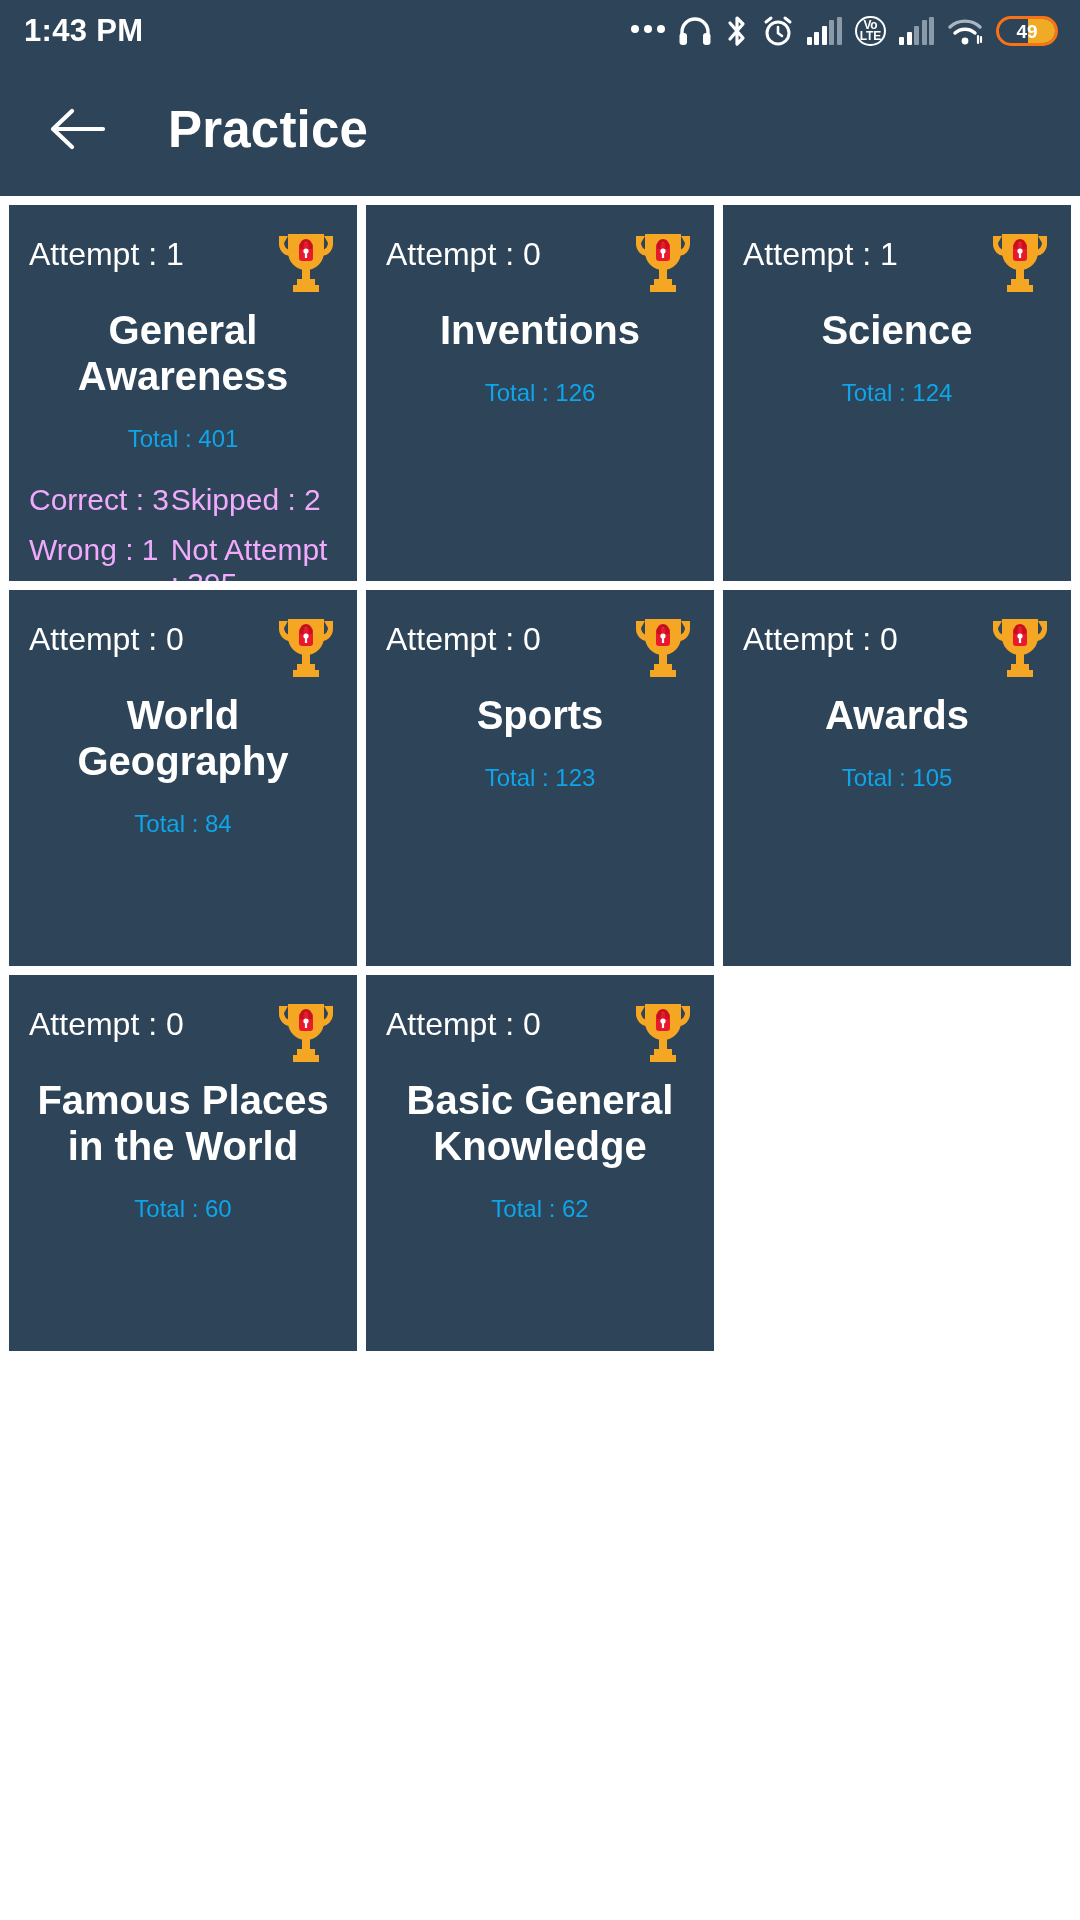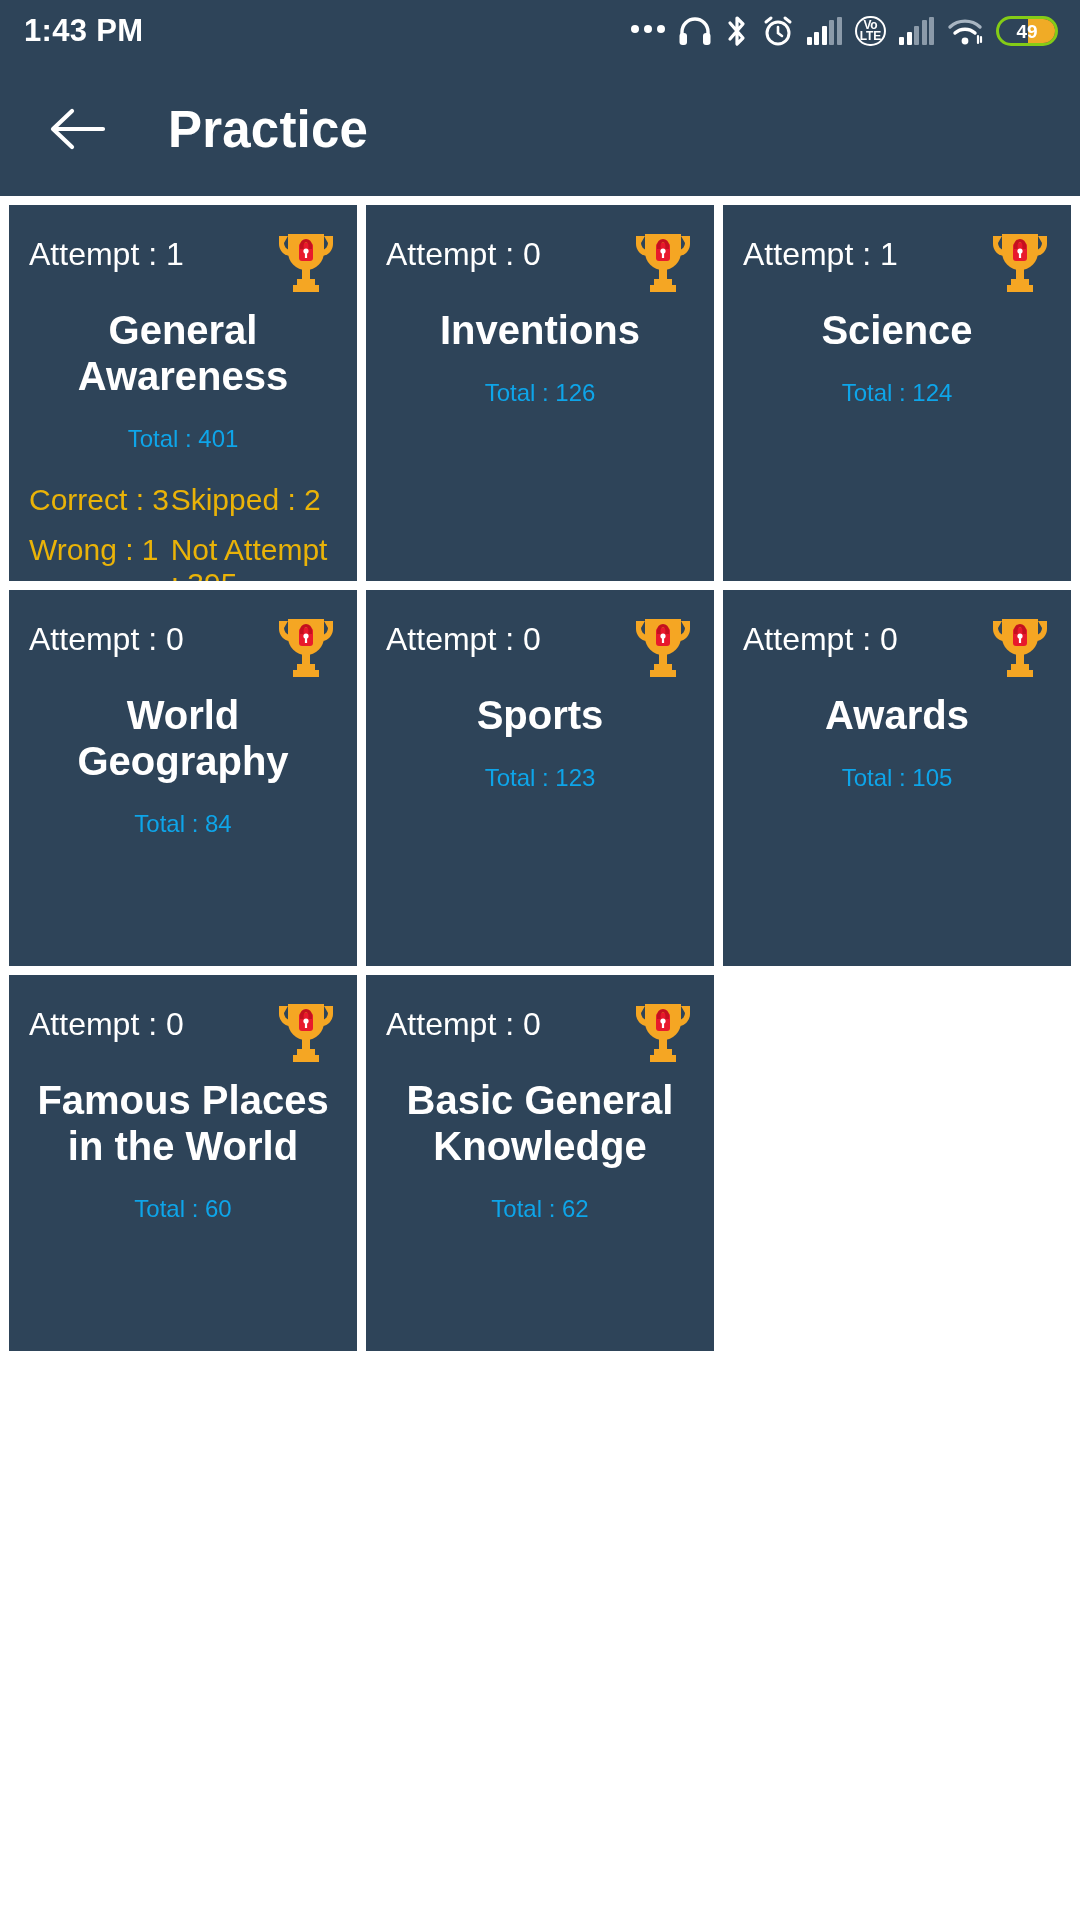--- a/index.html
+++ b/index.html
@@ -36,21 +36,21 @@
 
   .volte {
     border:2.5px solid #ffffff; border-radius:15px;
     color:#ffffff; font-size:12px; font-weight:bold;
     line-height:11px; text-align:center;
     padding:2px 3px; letter-spacing:-.2px;
   }
   .volte span { display:block; }
 
   .battery {
-    width:62px; height:30px; border:3px solid #84cc16; border-radius:15px;
+    width:62px; height:30px; border:3px solid #f97316; border-radius:15px;
     position:relative; display:flex; align-items:center; overflow:hidden;
     background:#2e4459;
   }
   .battery .fill {
     position:absolute; right:0; top:0; bottom:0; width:49%;
     background:#f0ab26;
   }
   .battery .lvl {
     position:relative; width:100%; text-align:center;
     color:#ffffff; font-size:19px; font-weight:bold; line-height:1;
@@ -95,21 +95,21 @@
   .card-title {
     color:#ffffff; font-size:40px; font-weight:bold;
     text-align:center; line-height:1.15;
     margin-top:14px; padding:0 8px;
   }
   .card-total {
     color:#0ea5e9; font-size:24px; text-align:center; margin-top:26px;
   }
   .stats { margin-top:30px; }
   .stat-row {
-    display:flex; color:#eab308; font-size:30px; margin-bottom:16px;
+    display:flex; color:#f0abfc; font-size:30px; margin-bottom:16px;
   }
   .stat-row .c1 { width:46%; }
   .stat-row .c2 { flex:1; }
 
   
   .trophy { width:62px; height:66px; flex:0 0 auto; }
 </style>
 </head>
 <body>
 

